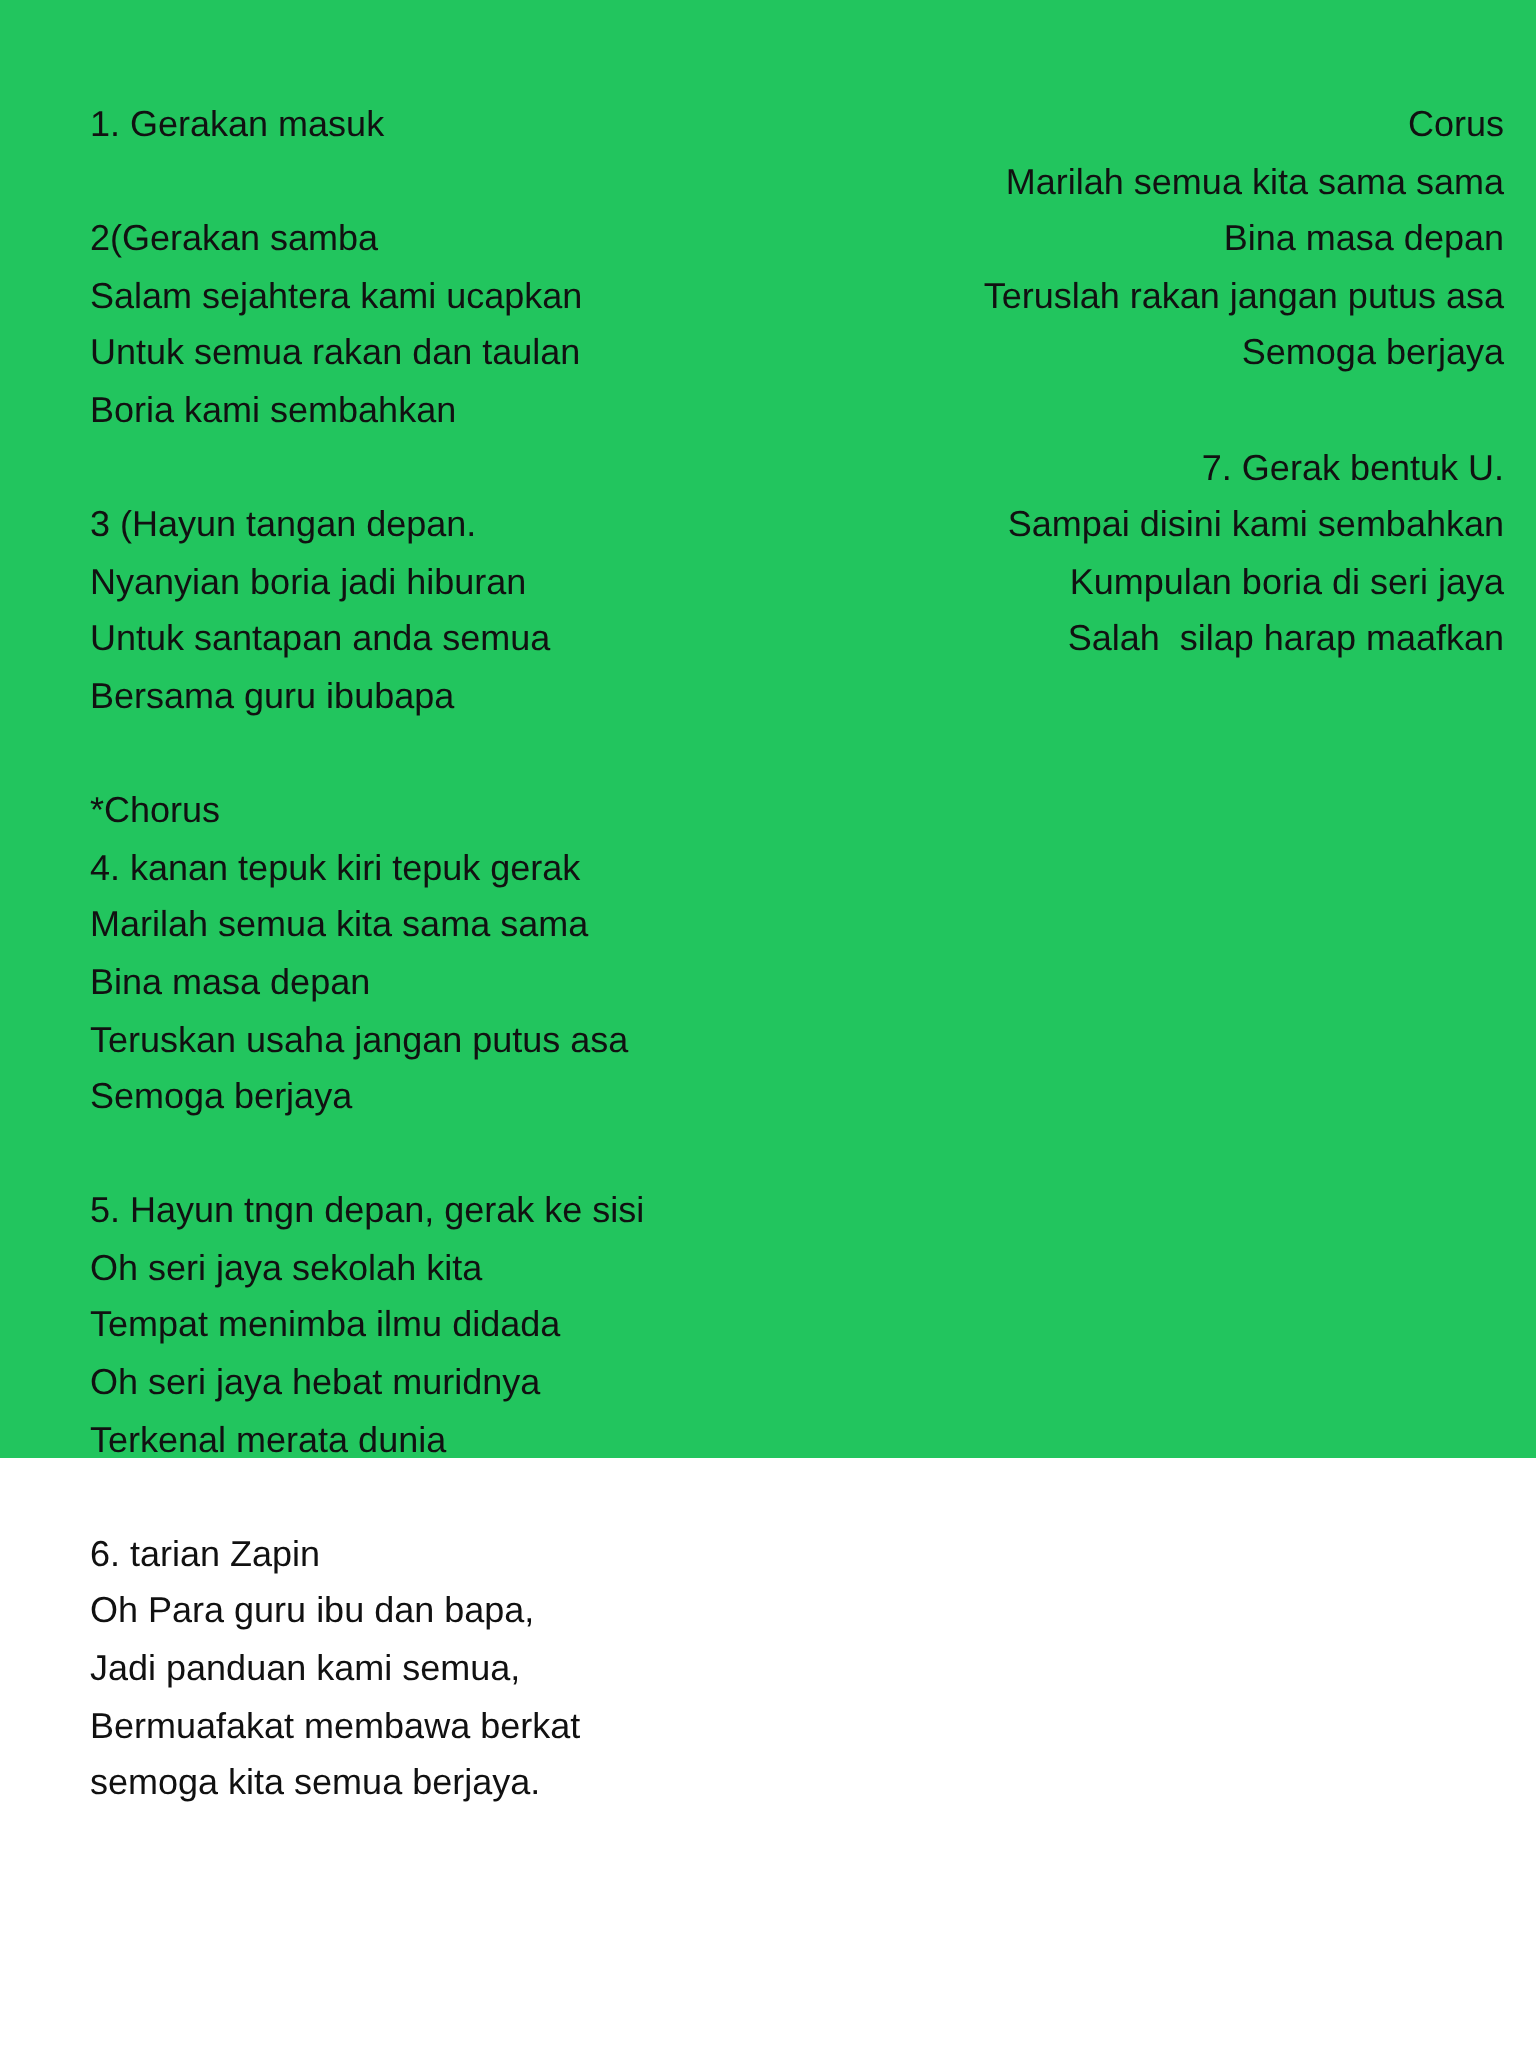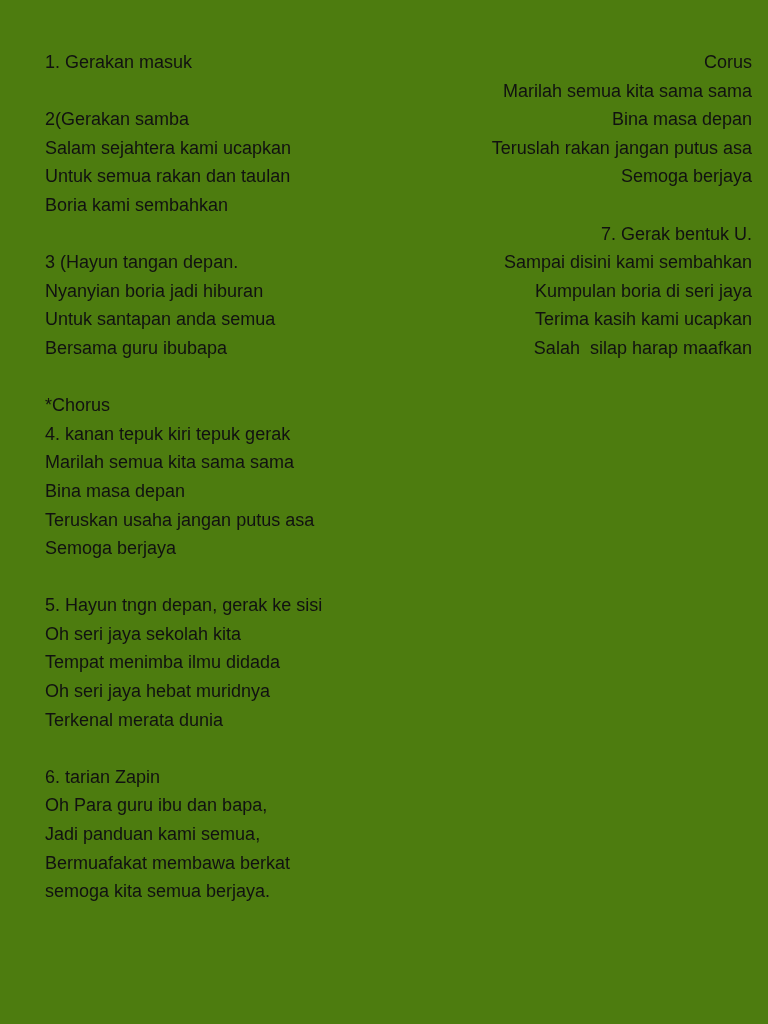--- a/index.html
+++ b/index.html
@@ -11,22 +11,22 @@
       width: 768px;
       height: 1024px;
       position: relative;
       overflow: hidden;
       font-family: "Liberation Sans", sans-serif;
       color: #111111;
     }
     .page {
       position: absolute;
       left: 0; top: 0;
-      width: 768px; height: 1024px;
-      background: #4d7c0f;
+      width: 768px; height: 729px;
+      background: #22c55e;
     }
     .column {
       position: absolute;
       top: 48px;
     }
     .col-left { left: 45px; width: 340px; }
     .col-right { left: 412px; width: 340px; text-align: right; }
     .line {
       font-size: 18px;
       line-height: 28.6px;
@@ -87,17 +87,16 @@
     <div class="line">Corus</div>
     <div class="line">Marilah semua kita sama sama</div>
     <div class="line">Bina masa depan</div>
     <div class="line">Teruslah rakan jangan putus asa</div>
     <div class="line">Semoga berjaya</div>
     <div class="blank"></div>
 
     <div class="line">7. Gerak bentuk U.</div>
     <div class="line">Sampai disini kami sembahkan</div>
     <div class="line">Kumpulan boria di seri jaya</div>
-    <div class="line">Terima kasih kami ucapkan</div>
     <div class="line">Salah  silap harap maafkan</div>
   </div>
 
 </div>
 
 </body></html>

